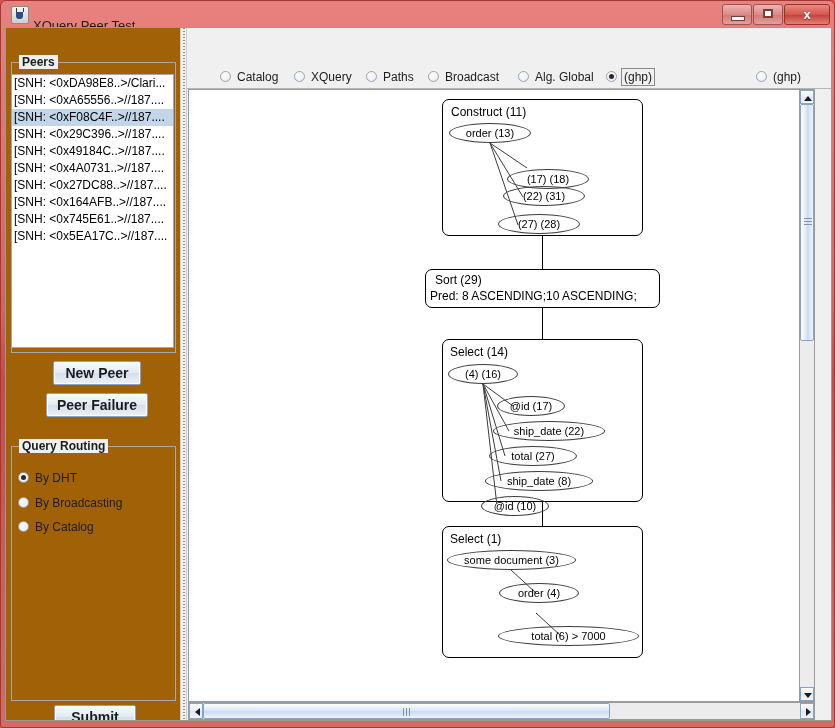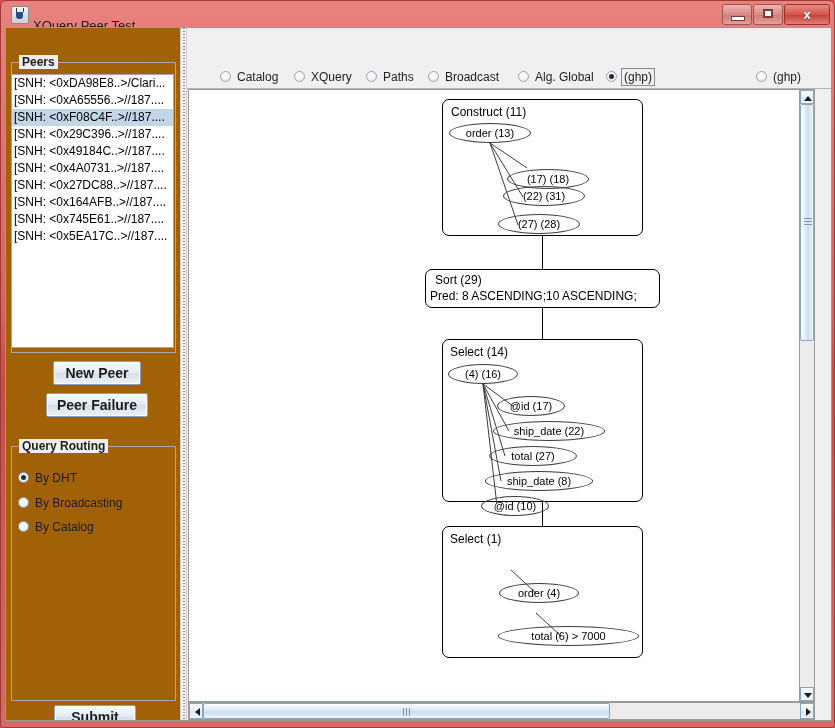--- a/index.html
+++ b/index.html
@@ -308,20 +308,21 @@
             </svg>
             <div class="ell" style="left:54px;top:56px;width:68px;height:20px;line-height:19px;">@id (17)</div>
             <div class="ell" style="left:50px;top:81px;width:112px;height:20px;line-height:19px;">ship_date (22)</div>
             <div class="ell" style="left:46px;top:106px;width:88px;height:20px;line-height:19px;">total (27)</div>
             <div class="ell" style="left:42px;top:131px;width:108px;height:20px;line-height:19px;">ship_date (8)</div>
             <div class="ell" style="left:38px;top:156px;width:68px;height:20px;line-height:19px;">@id (10)</div>
           </div>
 
           <div class="node" style="left:253px;top:436px;width:201px;height:132px;">
             <div class="node-label" style="left:7px;top:5px;">Select  (1)</div>
+            <div class="ell" style="left:4px;top:23px;width:129px;height:20px;line-height:19px;">some document (3)</div>
             <svg style="position:absolute;left:0;top:0;width:201px;height:132px;">
               <line x1="68" y1="43" x2="93" y2="66" stroke="#3c3c3c" stroke-width="1"></line>
               <line x1="93" y1="86" x2="118" y2="109" stroke="#3c3c3c" stroke-width="1"></line>
             </svg>
             <div class="ell" style="left:56px;top:56px;width:80px;height:20px;line-height:19px;">order (4)</div>
             <div class="ell" style="left:55px;top:99px;width:141px;height:20px;line-height:19px;">total (6) &gt; 7000</div>
           </div>
 
         </div>
       </div>

